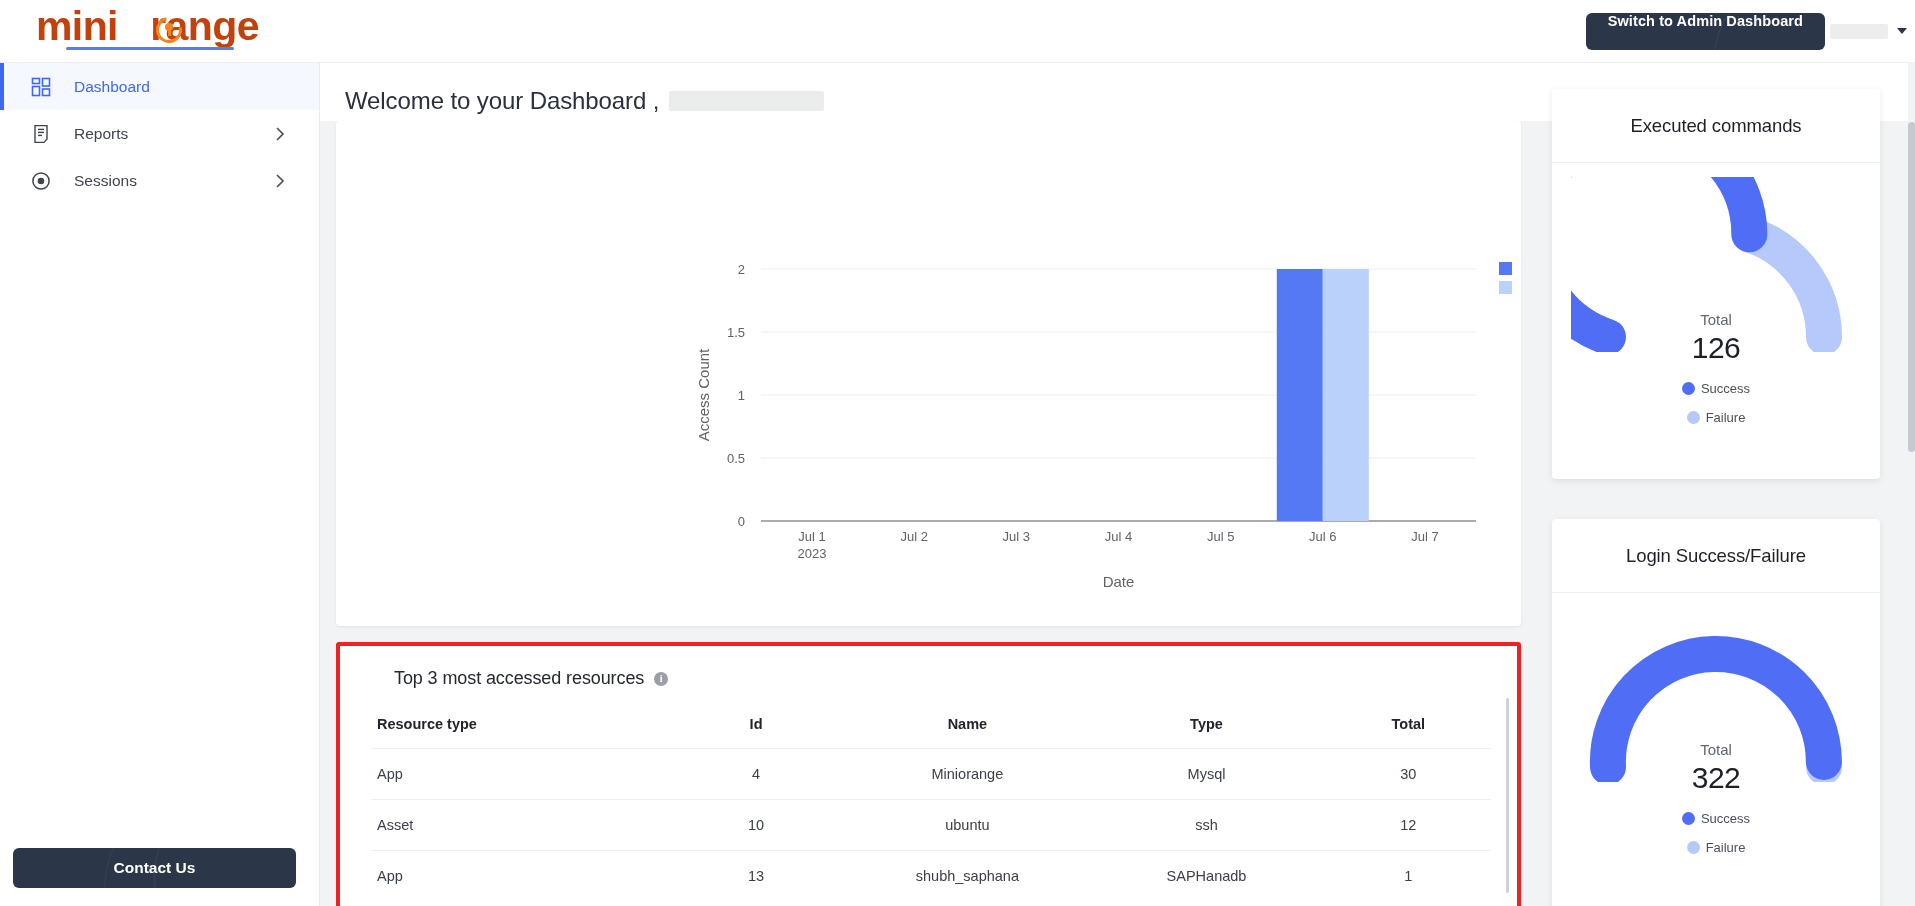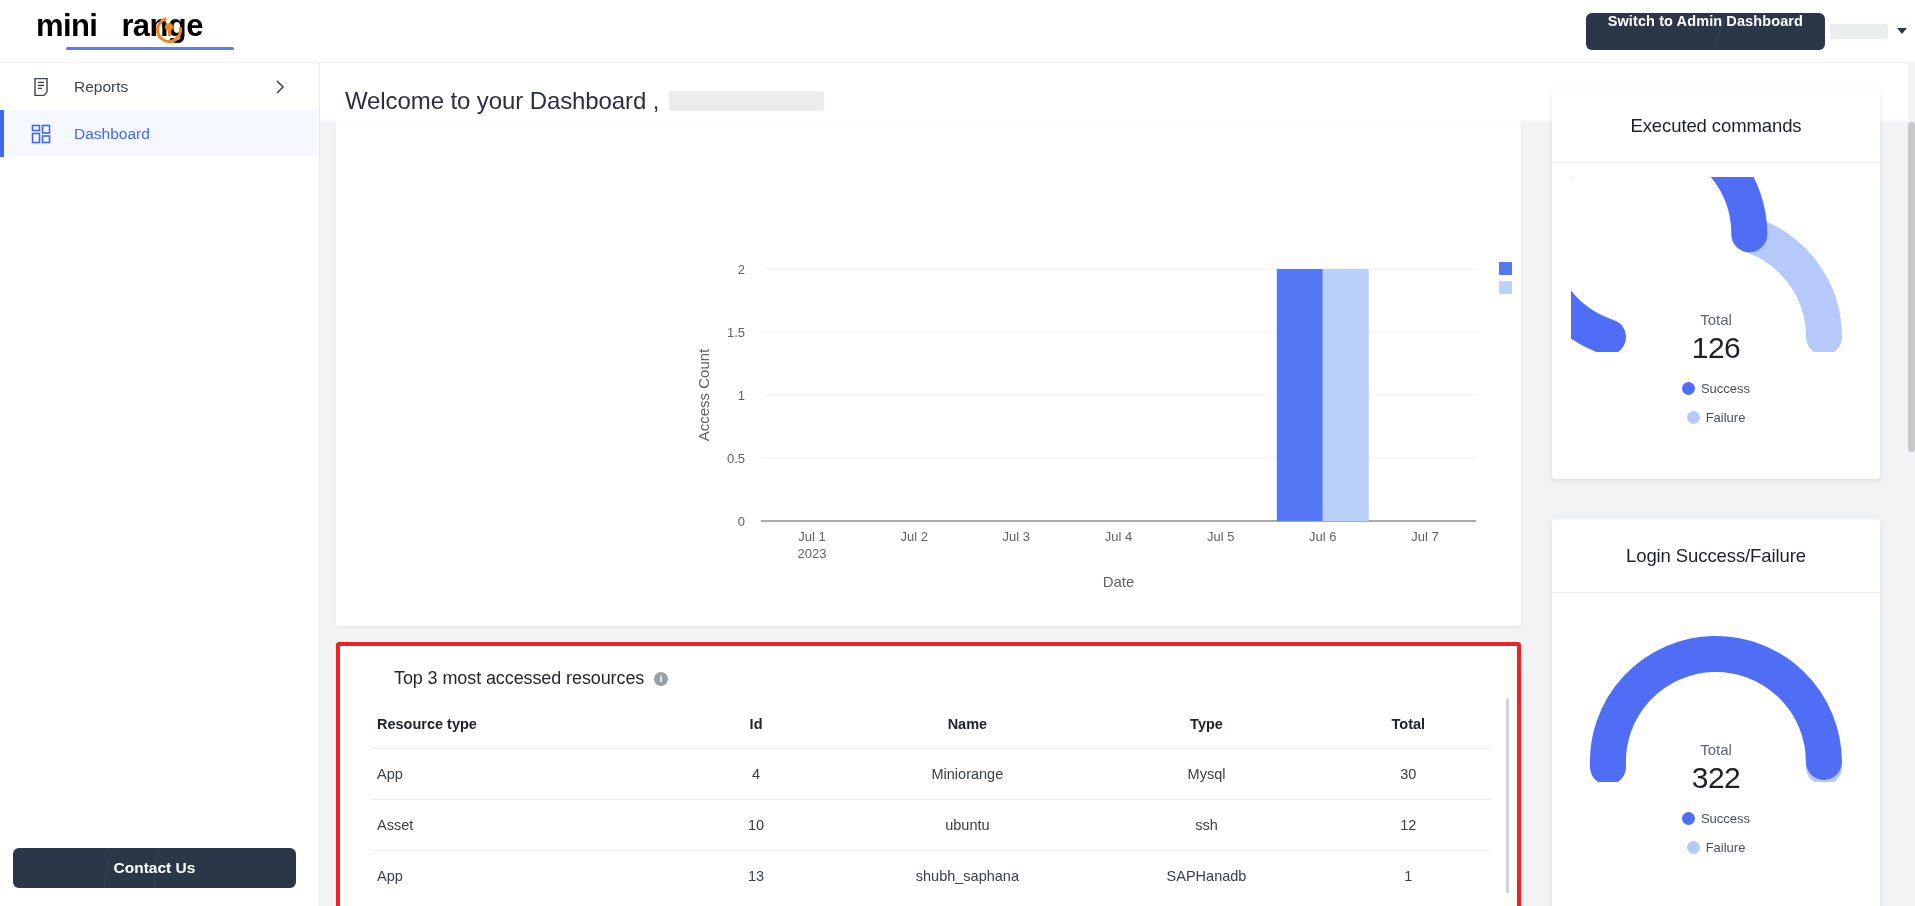--- a/index.html
+++ b/index.html
@@ -16,22 +16,22 @@
     position: absolute; top: 0; left: 0;
     width: 1915px; height: 62px;
     background: #ffffff;
     z-index: 40;
   }
   .logo-wrap {
     position: absolute; left: 36px; top: 6px;
     width: 240px; height: 50px;
   }
   .logo-text {
-    font-size: 31px; font-weight: 700; letter-spacing: -0.6px;
-    color: #000000; line-height: 40px; white-space: nowrap;
+    font-size: 41px; font-weight: 700; letter-spacing: -0.6px;
+    color: #c2410c; line-height: 40px; white-space: nowrap;
   }
   .logo-text .o-orange { color: #f2851f; }
   .logo-underline {
     position: absolute; left: 30px; top: 41px;
     width: 168px; height: 3px;
     background: #5a7bf5; border-radius: 2px;
   }
   .logo-ring {
     position: absolute; left: 120px; top: 11px;
     width: 26px; height: 26px;
@@ -304,50 +304,64 @@
     <svg class="user-icon" viewBox="0 0 24 24">
       <circle cx="12" cy="7.4" r="4.1" fill="#2b3648"></circle>
       <path d="M3.6 21c0-4.7 3.8-7.2 8.4-7.2s8.4 2.5 8.4 7.2z" fill="#2b3648"></path>
     </svg>
     <div class="user-redact"></div>
     <div class="user-caret"></div>
   </div>
 </div>
 
 <div class="sidebar">
+
+  <div class="nav-item active">
+    <span class="nav-icon">
+      <svg width="20" height="20" viewBox="0 0 20 20" fill="none" stroke="#3f68f0" stroke-width="1.6">
+        <rect x="1.5" y="1.5" width="7" height="5"></rect>
+        <rect x="11.5" y="1.5" width="7" height="7.5"></rect>
+        <rect x="1.5" y="9.5" width="7" height="9"></rect>
+        <rect x="11.5" y="12" width="7" height="6.5"></rect>
+      </svg>
+    </span>
+    <span class="nav-label">Dashboard</span>
+  </div>
 
   <div class="nav-item">
     <span class="nav-icon">
       <svg width="20" height="20" viewBox="0 0 20 20" fill="none" stroke="#3e4450" stroke-width="1.4">
         <path d="M4 1.6h12v13.4l-3 3.4H4z"></path>
         <line x1="7" y1="5.4" x2="13" y2="5.4"></line>
         <line x1="7" y1="8.4" x2="13" y2="8.4"></line>
         <line x1="7" y1="11.4" x2="11" y2="11.4"></line>
       </svg>
     </span>
     <span class="nav-label">Reports</span>
     <span class="nav-chevron">
       <svg width="12" height="16" viewBox="0 0 12 16" fill="none" stroke="#4b5059" stroke-width="1.7">
         <polyline points="3,2 9,8 3,14"></polyline>
       </svg>
     </span>
   </div>
 
-  <div class="nav-item active">
+  <div class="nav-item">
     <span class="nav-icon">
-      <svg width="20" height="20" viewBox="0 0 20 20" fill="none" stroke="#3f68f0" stroke-width="1.6">
-        <rect x="1.5" y="1.5" width="7" height="5"></rect>
-        <rect x="11.5" y="1.5" width="7" height="7.5"></rect>
-        <rect x="1.5" y="9.5" width="7" height="9"></rect>
-        <rect x="11.5" y="12" width="7" height="6.5"></rect>
+      <svg width="20" height="20" viewBox="0 0 20 20">
+        <circle cx="10" cy="10" r="8.1" fill="none" stroke="#3e4450" stroke-width="1.5"></circle>
+        <circle cx="10" cy="10" r="3.3" fill="#3e4450"></circle>
       </svg>
     </span>
-    <span class="nav-label">Dashboard</span>
-  </div>
-
+    <span class="nav-label">Sessions</span>
+    <span class="nav-chevron">
+      <svg width="12" height="16" viewBox="0 0 12 16" fill="none" stroke="#4b5059" stroke-width="1.7">
+        <polyline points="3,2 9,8 3,14"></polyline>
+      </svg>
+    </span>
+  </div>
 
   <button class="contact-btn">
     <span>Contact Us</span>
   </button>
 </div>
 
 <div class="main">
 
   <div class="welcome">
     <span>Welcome to your Dashboard ,</span>

